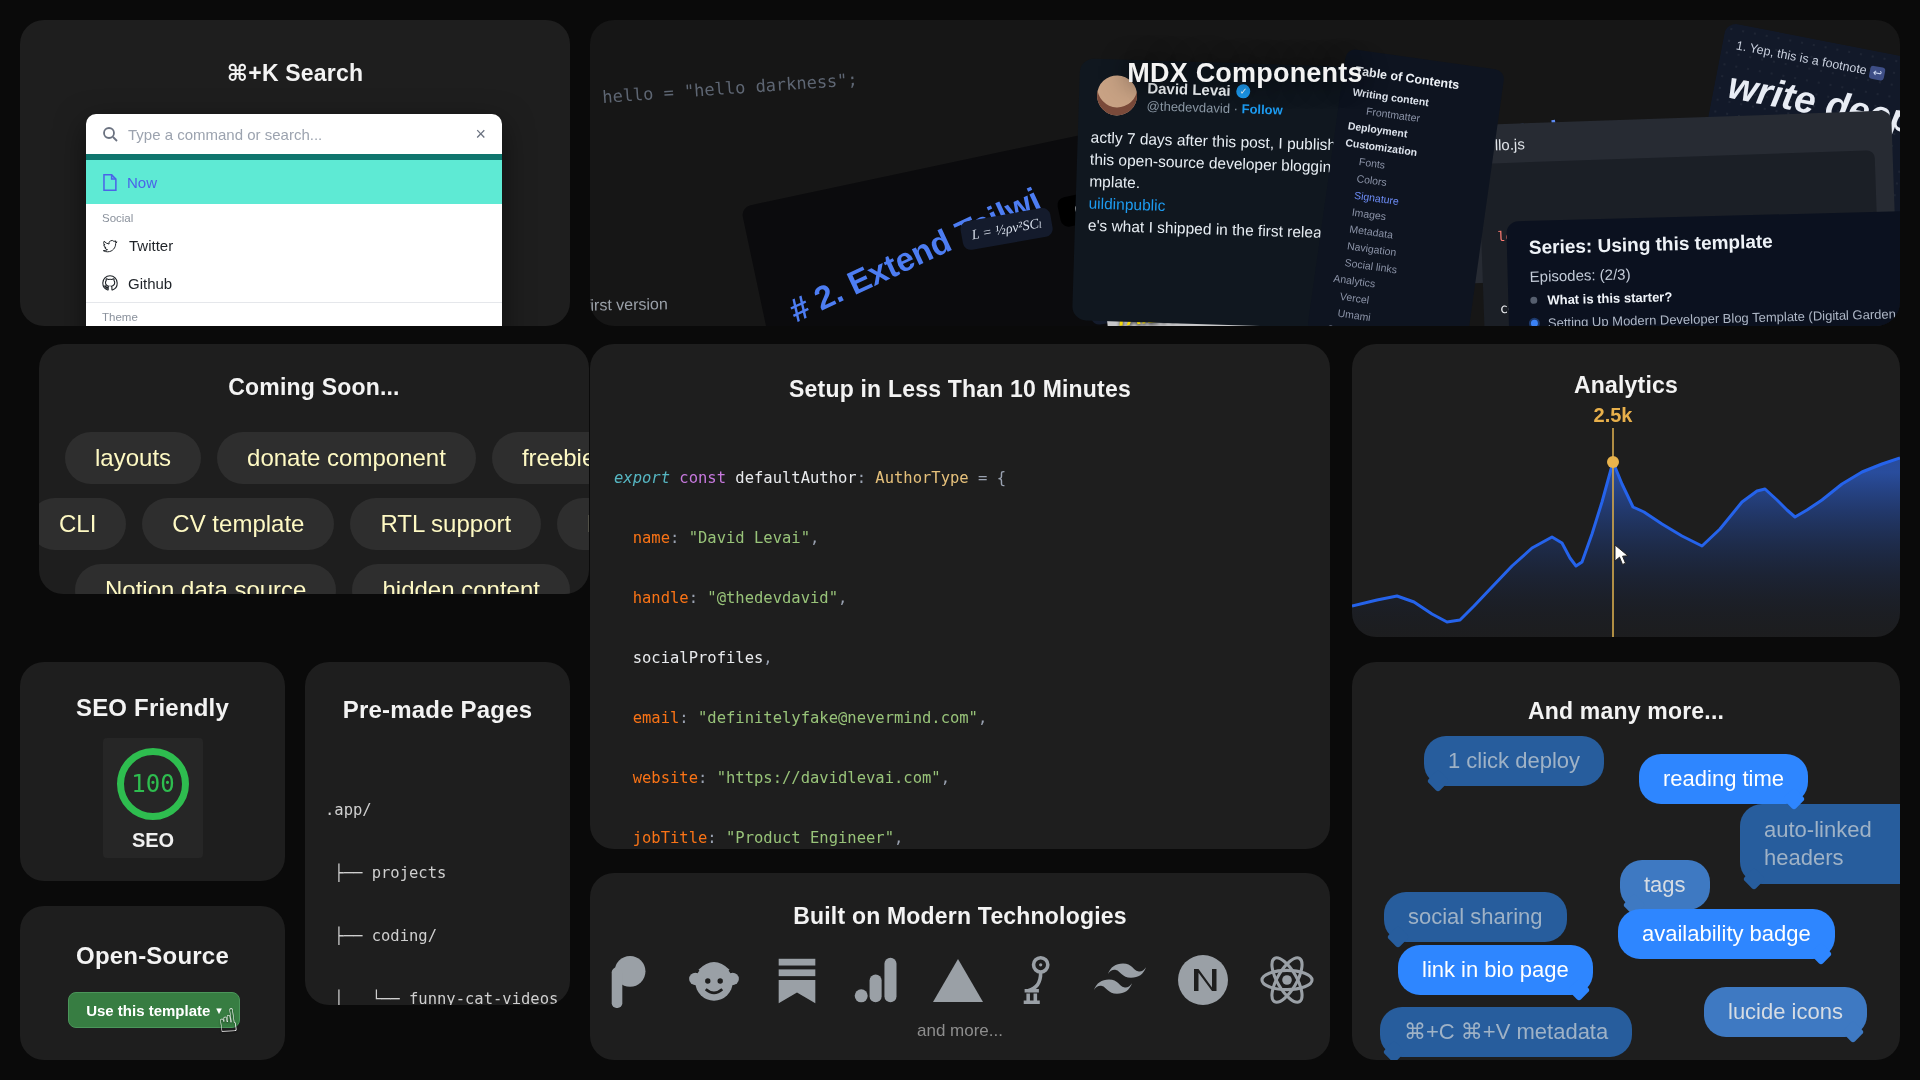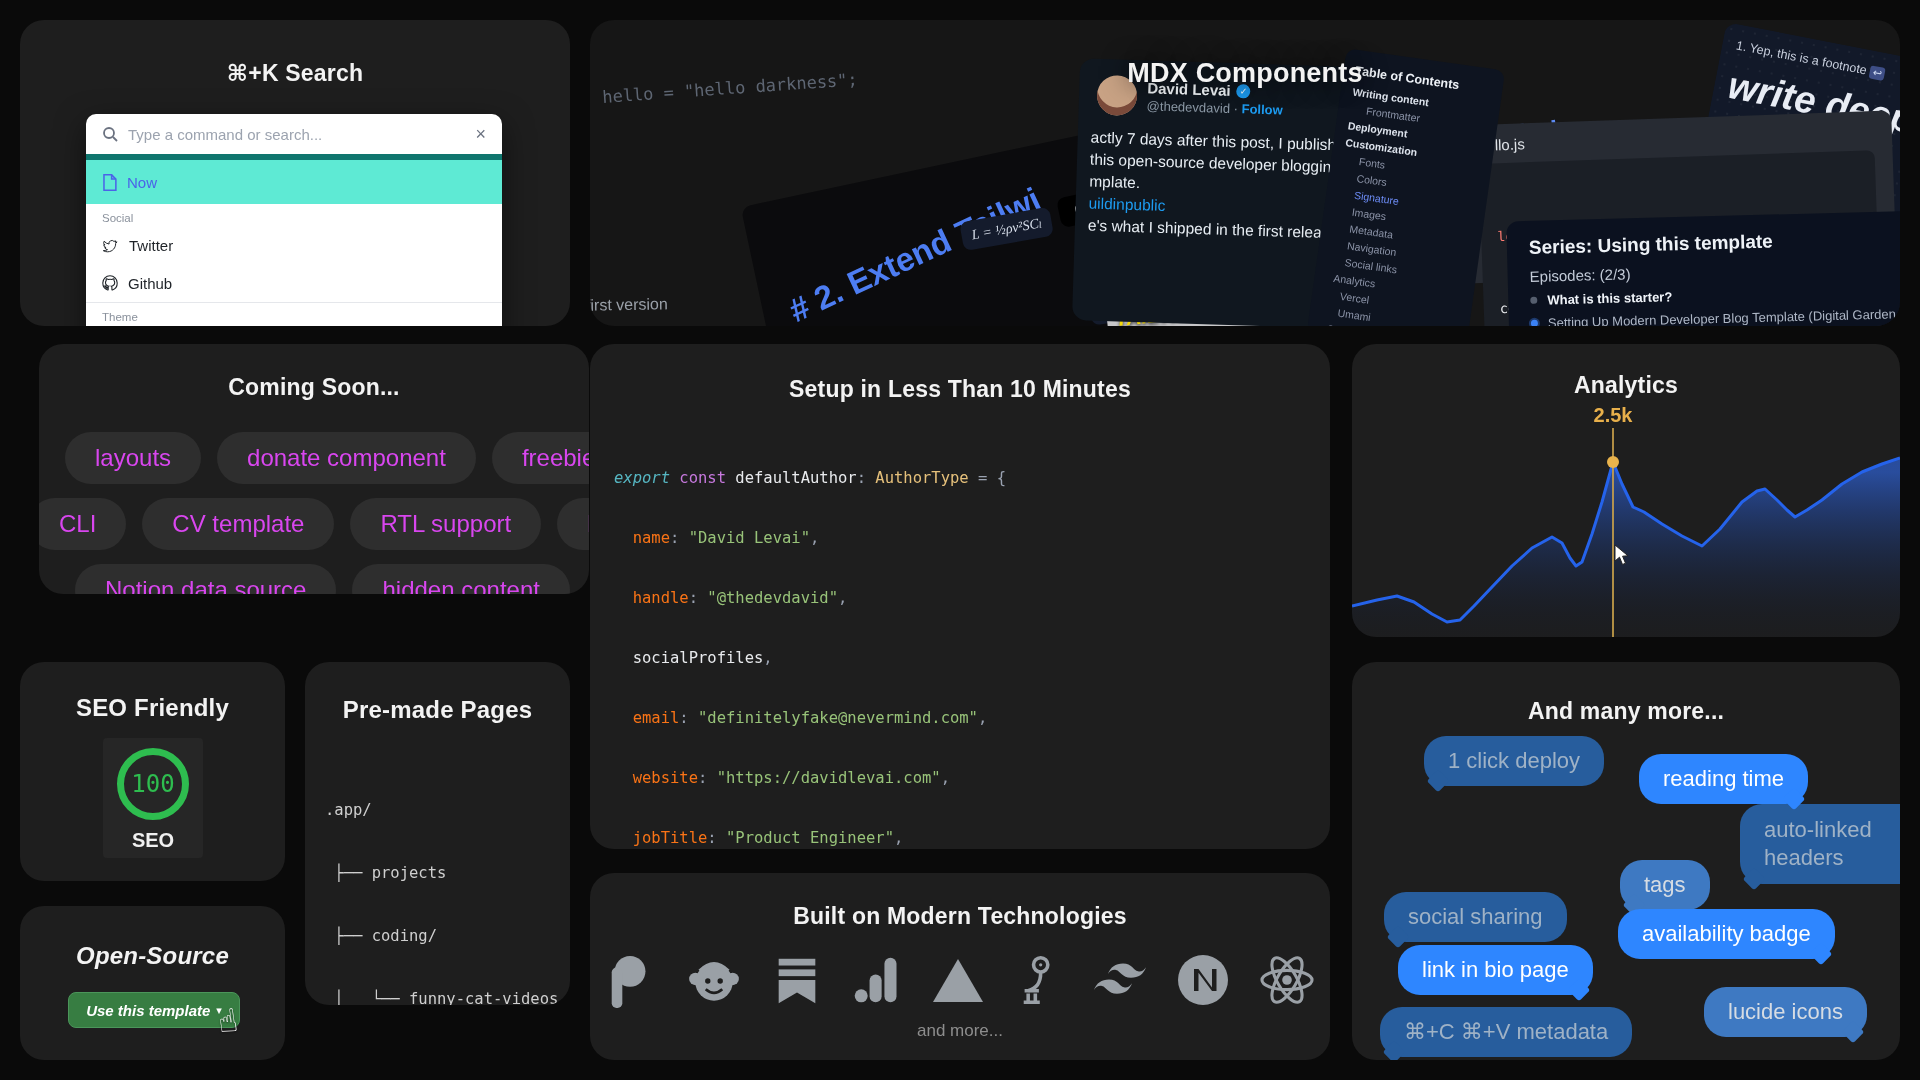--- a/index.html
+++ b/index.html
@@ -120,21 +120,21 @@
     padding:0 3px; font-size:11px; }
   .fn-big { color:#e8ecf4; font-weight:800; font-style:italic; font-size:38px; margin-top:12px;
     white-space:nowrap; }
   .fn-sub { color:#7e8aa3; font-size:20px; margin-top:10px; white-space:nowrap; }
   .mdx-firstversion { position:absolute; left:-4px; top:276px; color:#9aa0a8; font-size:16px;
     z-index:9; transform:rotate(-1deg); }
 
   
   #card-coming { left:20px; top:344px; width:550px; height:250px;margin-left:19px; }
   .pill-row { position:absolute; display:flex; gap:16px; white-space:nowrap; }
-  .pill { background:#2e2e2e; color:#d946ef; font-size:24px; font-weight:500;
+  .pill { background:#2e2e2e; color:#fef9c3; font-size:24px; font-weight:500;
     padding:12px 30px; border-radius:999px; white-space:nowrap; }
   .pill.stub { height:48px; }
 
   
   #card-setup { left:590px; top:344px; width:740px; height:505px; }
   .setup-code { position:absolute; left:24px; top:84px; right:0;
     font-family:"DejaVu Sans Mono",monospace; font-size:15.5px; line-height:20px;
     white-space:pre; }
   .code-line { min-height:20px; }
   .tk-kw  { color:#c678dd; }
@@ -165,21 +165,21 @@
     display:flex; align-items:center; justify-content:center; color:#2ebd4f;
     font-family:"DejaVu Sans Mono",monospace; font-size:24px; }
   .seo-label { color:#f0f0f0; font-weight:700; font-size:20px; }
 
   
   #card-premade { left:305px; top:662px; width:265px; height:343px; }
   .tree { position:absolute; left:20px; top:96px; font-family:"DejaVu Sans Mono",monospace;
     font-size:15.5px; line-height:21px; color:#cfcfcf; white-space:pre; }
 
   
-  #card-open { left:20px; top:906px; width:265px; height:154px;font-style:italic; }
+  #card-open { left:20px; top:906px; width:265px; height:154px; }
   .os-btn { position:absolute; left:48px; top:86px; width:172px; height:36px;
     background:#377d42; border:1px solid #4b955a; border-radius:8px; color:#fff;
     font-size:15px; font-weight:700; display:flex; align-items:center; justify-content:center;
     gap:6px; }
   .os-caret { font-size:11px; }
   .os-hand { position:absolute; left:198px; top:96px; color:#fff; font-size:32px; z-index:5;
     text-shadow:0 1px 2px rgba(0,0,0,.7); transform:rotate(-8deg); }
 
   
   #card-built { left:590px; top:873px; width:740px; height:187px; }

